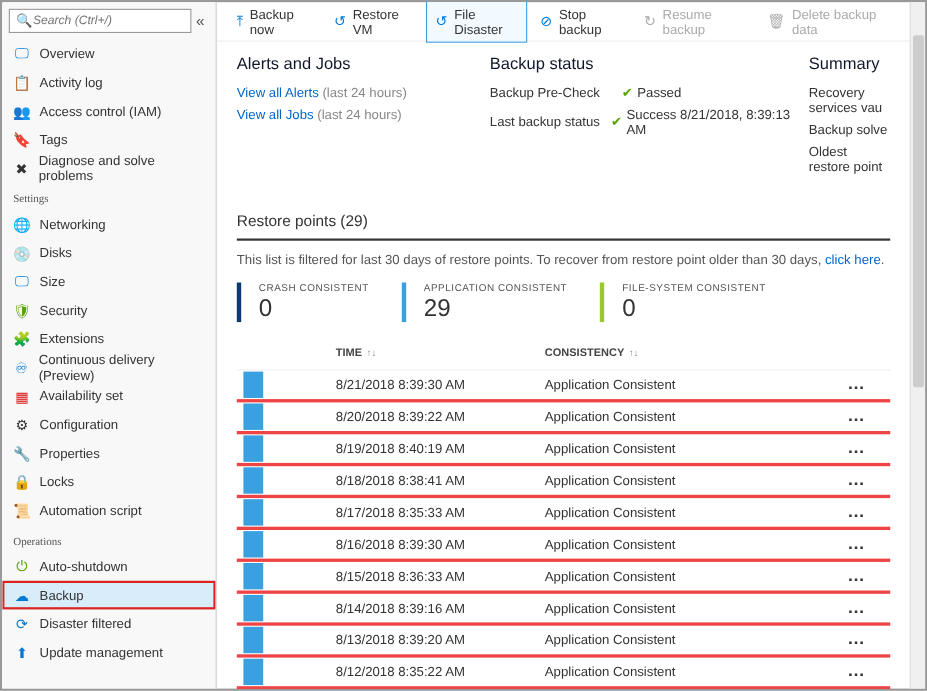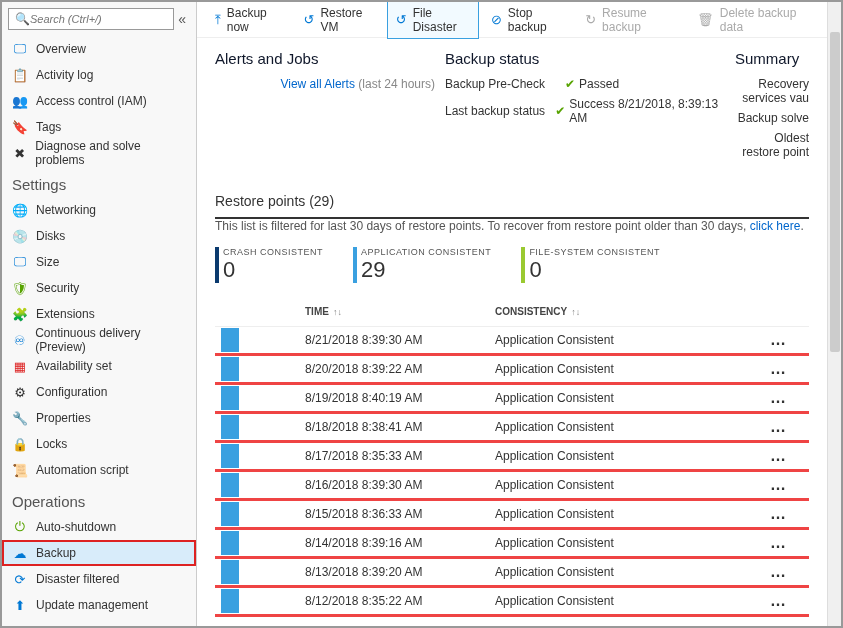--- a/index.html
+++ b/index.html
@@ -4,61 +4,61 @@
 <style>
 * { box-sizing: border-box; margin: 0; padding: 0; }
 body { font-family: "Segoe UI", Arial, sans-serif; font-size: 12px; color: #333; background: #fff; width: 843px; height: 628px; overflow: hidden; border: 2px solid #999; position: relative; }
 .sidebar { position: absolute; left: 0; top: 0; width: 195px; height: 100%; border-right: 1px solid #ccc; background: #f8f8f8; overflow-y: auto; }
 .sidebar-top { display: flex; align-items: center; padding: 6px; }
 .search-box { flex: 1; display: flex; align-items: center; border: 1px solid #999; background: #fff; height: 22px; padding: 0 6px; }
 .search-box input { border: none; outline: none; font-size: 11px; font-style: italic; width: 100%; color: #888; }
 .collapse-icon { font-size: 14px; color: #555; padding: 0 4px; cursor: pointer; }
 .side-item { display: flex; align-items: center; height: 26px; padding: 0 10px; cursor: pointer; }
 .side-item .icon { width: 16px; height: 16px; margin-right: 8px; display: flex; align-items: center; justify-content: center; font-size: 13px; }
-.side-section { font-size: 15px; color: #555; padding: 10px 10px 4px; }
+.side-section { font-size: 10px; color: #555; padding: 10px 10px 4px; font-family: Liberation Serif, serif; }
 .side-item.selected { background: #d8ecfa; outline: 2px solid #d22; outline-offset: -2px; }
 .main { position: absolute; left: 195px; top: 0; right: 14px; bottom: 0; overflow-y: auto; overflow-x: hidden; }
 .scrollbar { position: absolute; right: 0; top: 0; width: 14px; height: 100%; background: #f0f0f0; border-left: 1px solid #ddd; }
 .scrollbar::after { content: ""; position: absolute; left: 2px; top: 30px; width: 10px; height: 320px; background: #ccc; border-radius: 2px; }
 .toolbar { display: flex; align-items: center; height: 36px; padding: 0 10px; border-bottom: 1px solid #eee; gap: 4px; }
 .tb-btn { display: flex; align-items: center; gap: 6px; padding: 4px 8px; cursor: pointer; font-size: 12px; color: #333; }
 .tb-btn.disabled { color: #aaa; cursor: default; }
 .tb-btn.active { border: 1px solid #3aa0e0; background: #f2faff; }
 .tb-btn .ticon { font-size: 13px; }
 .content { padding: 12px 18px; }
 .three-col { display: flex; gap: 10px; margin-bottom: 18px; }
 .col1 { width: 220px; }
 .col2 { width: 280px; }
 .col3 { flex: 1; }
 .sec-title { font-size: 15px; color: #0f172a; margin-bottom: 10px; font-weight: 400; }
 .link { color: #0066cc; cursor: pointer; }
 .muted { color: #888; }
 .status-row { display: flex; align-items: center; margin-bottom: 6px; font-size: 12px; }
 .status-row .label { width: 120px; }
 .check { color: #57a300; margin-right: 4px; }
-.restore-header { font-size: 14px; border-bottom: 2px solid #333; padding: 10px 0 8px; }
+.restore-header { font-size: 14px; border-bottom: 2px solid #333; padding: 10px 0 8px; margin-bottom: 10px; }
 .filter-text { font-size: 12px; color: #555; margin-bottom: 14px; }
 .stats { display: flex; gap: 30px; margin-bottom: 14px; }
-.stat { border-left: 4px solid; padding-left: 4px; }
+.stat { border-left: 4px solid; padding-left: 16px; }
 .stat .label { font-size: 9px; letter-spacing: 0.5px; color: #555; }
 .stat .value { font-size: 22px; font-weight: 400; }
 .stat.crash { border-color: #0b3a6e; }
 .stat.app { border-color: #3aa0e0; }
 .stat.fs { border-color: #9ac931; }
 .table-header { display: flex; align-items: center; height: 30px; font-size: 10px; font-weight: 600; color: #444; border-bottom: 1px solid #eee; }
 .col-icon { width: 90px; }
 .col-time { width: 190px; }
 .col-cons { flex: 1; }
 .col-more { width: 60px; text-align: center; }
 .sort-ind { color: #888; margin-left: 4px; font-size: 9px; }
 .rows-container { }
 .row { display: flex; align-items: center; height: 29px; border-bottom: 3px solid #ef4444; font-size: 12px; }
 .row .bar { width: 18px; height: 24px; background: #3aa0e0; margin-left: 6px; }
 .more-dots { font-size: 16px; font-weight: bold; letter-spacing: 2px; cursor: pointer; }
-.line { margin-bottom: 6px; text-align: right; }
+.line { margin-bottom: 6px; }
 </style>
 </head>
 <body>
 
 <div class="sidebar">
   <div class="sidebar-top">
     <div class="search-box">
       <span>🔍</span>
       <input placeholder="Search (Ctrl+/)" style="">
     </div>
@@ -177,20 +177,21 @@
       <div class="tb-btn disabled">
         <span class="ticon" style="color:#aaa">🗑</span>
         <span>Delete backup data</span>
       </div>
     </div>
   <div class="content">
     <div class="three-col">
       <div class="col1">
         <div class="sec-title">Alerts and Jobs</div>
         <div class="line"><span class="link">View all Alerts</span> <span class="muted">(last 24 hours)</span></div>
+        <div class="line"><span class="link">View all Jobs</span> <span class="muted">(last 24 hours)</span></div>
       </div>
       <div class="col2">
         <div class="sec-title">Backup status</div>
         <div class="status-row">
             <span class="label">Backup Pre-Check</span>
             <span class="check">✔</span>
             <span>Passed</span>
           </div>
         <div class="status-row">
             <span class="label">Last backup status</span>

